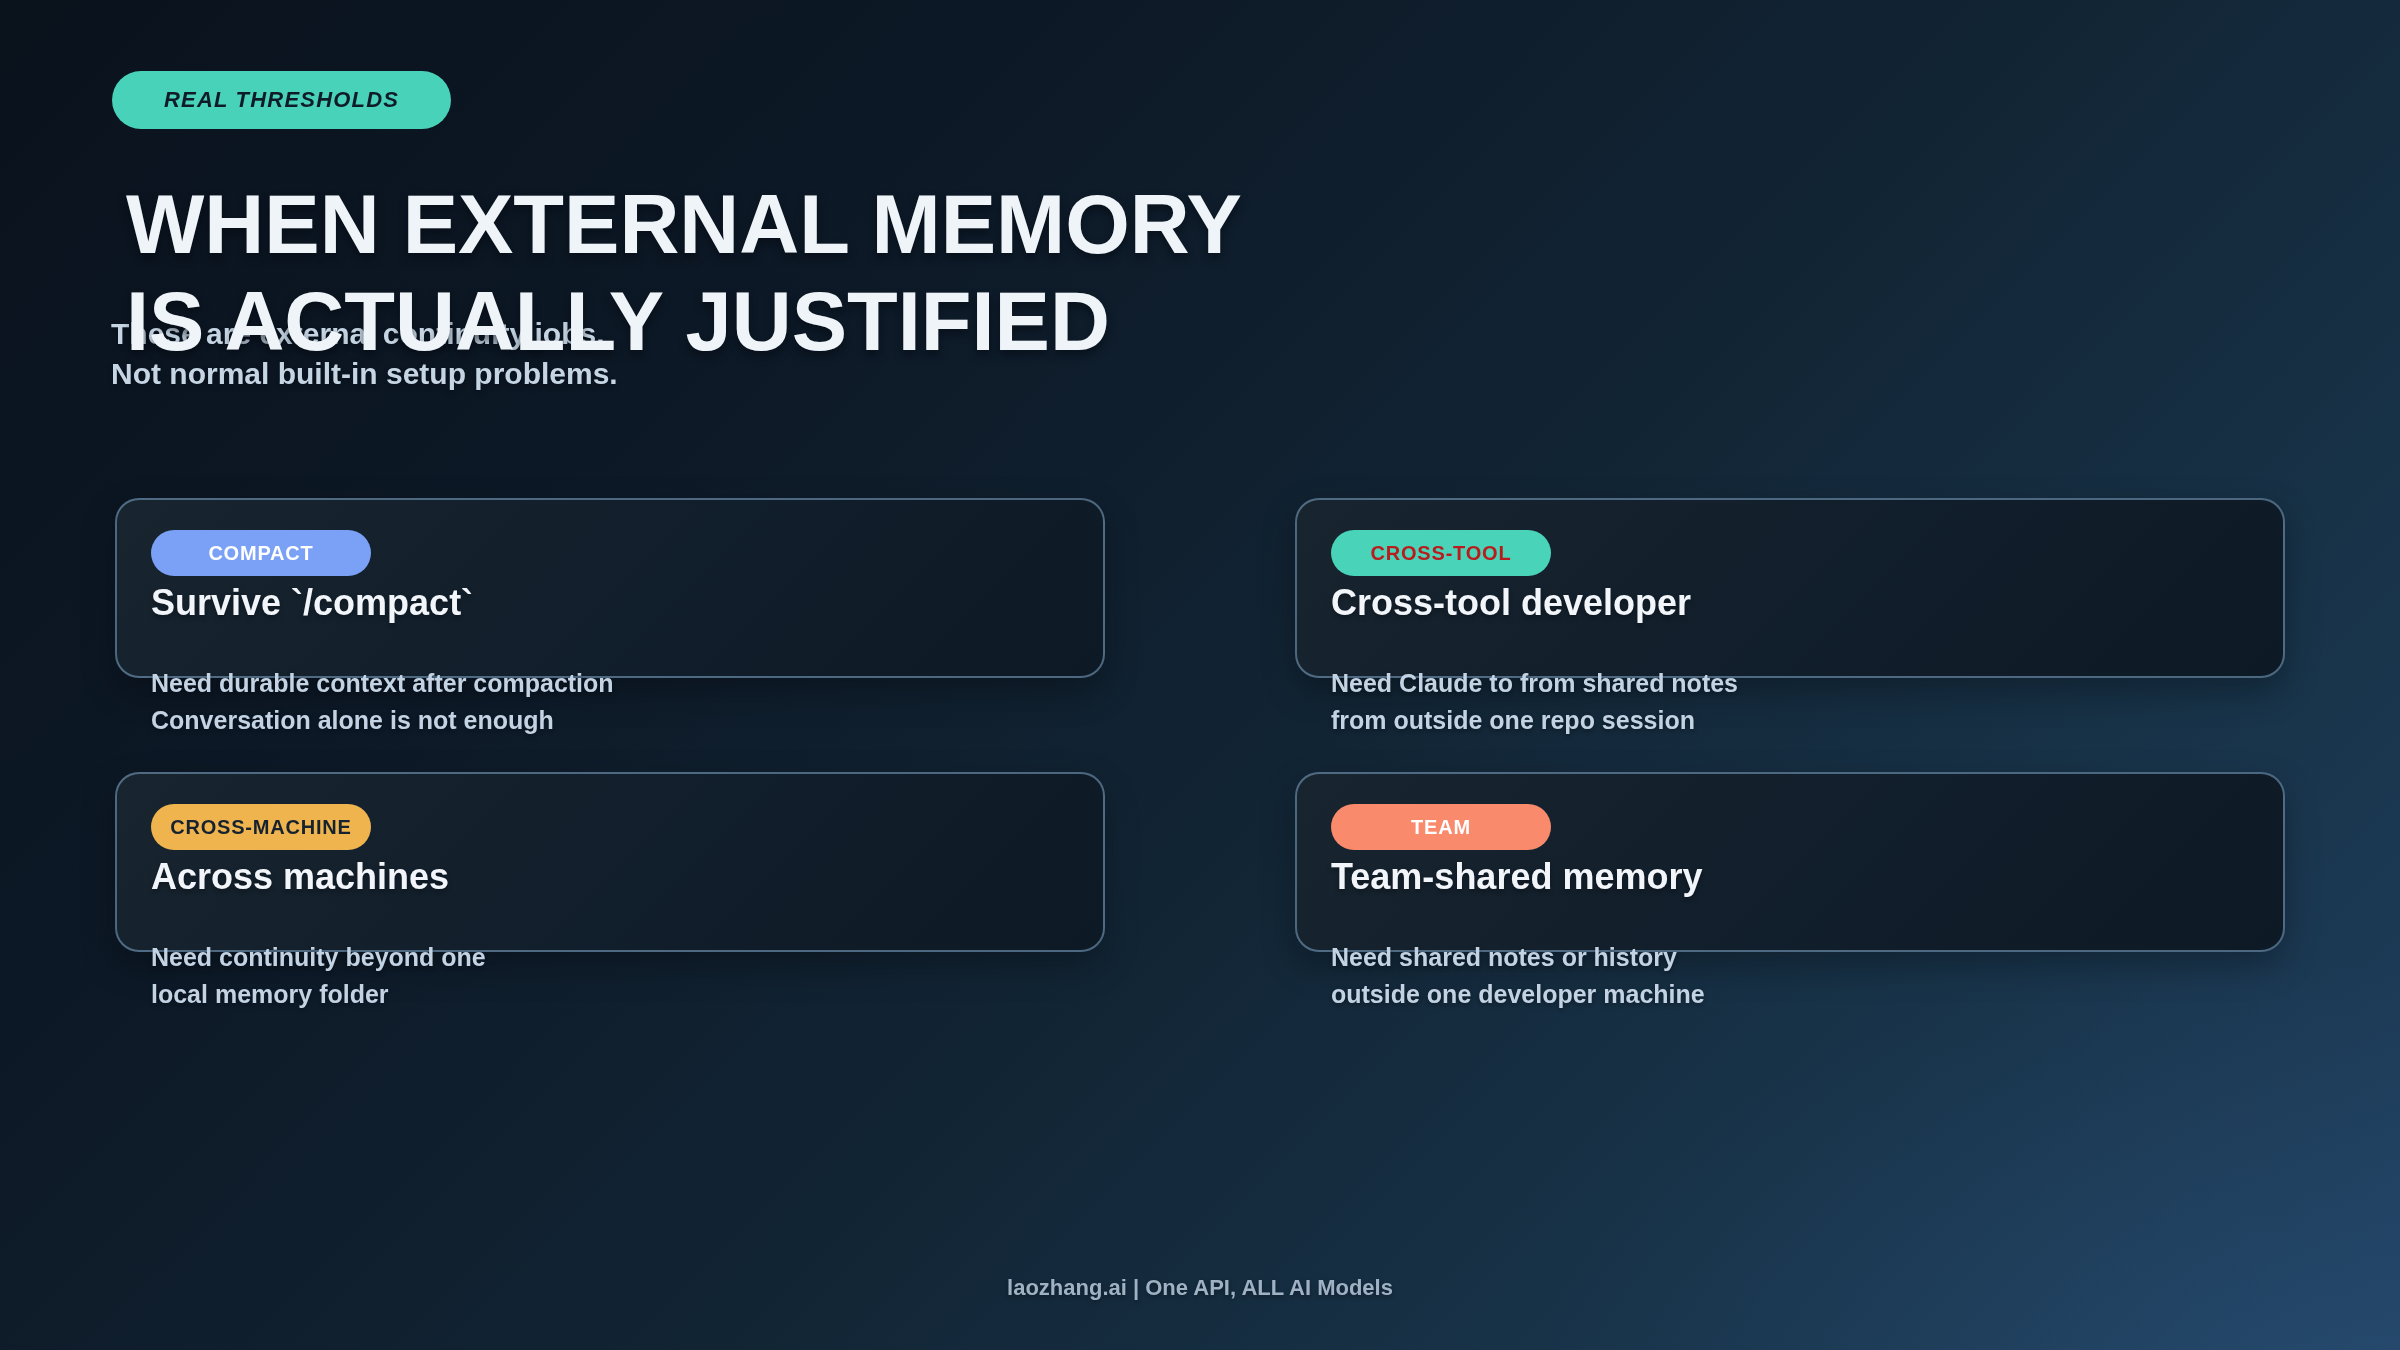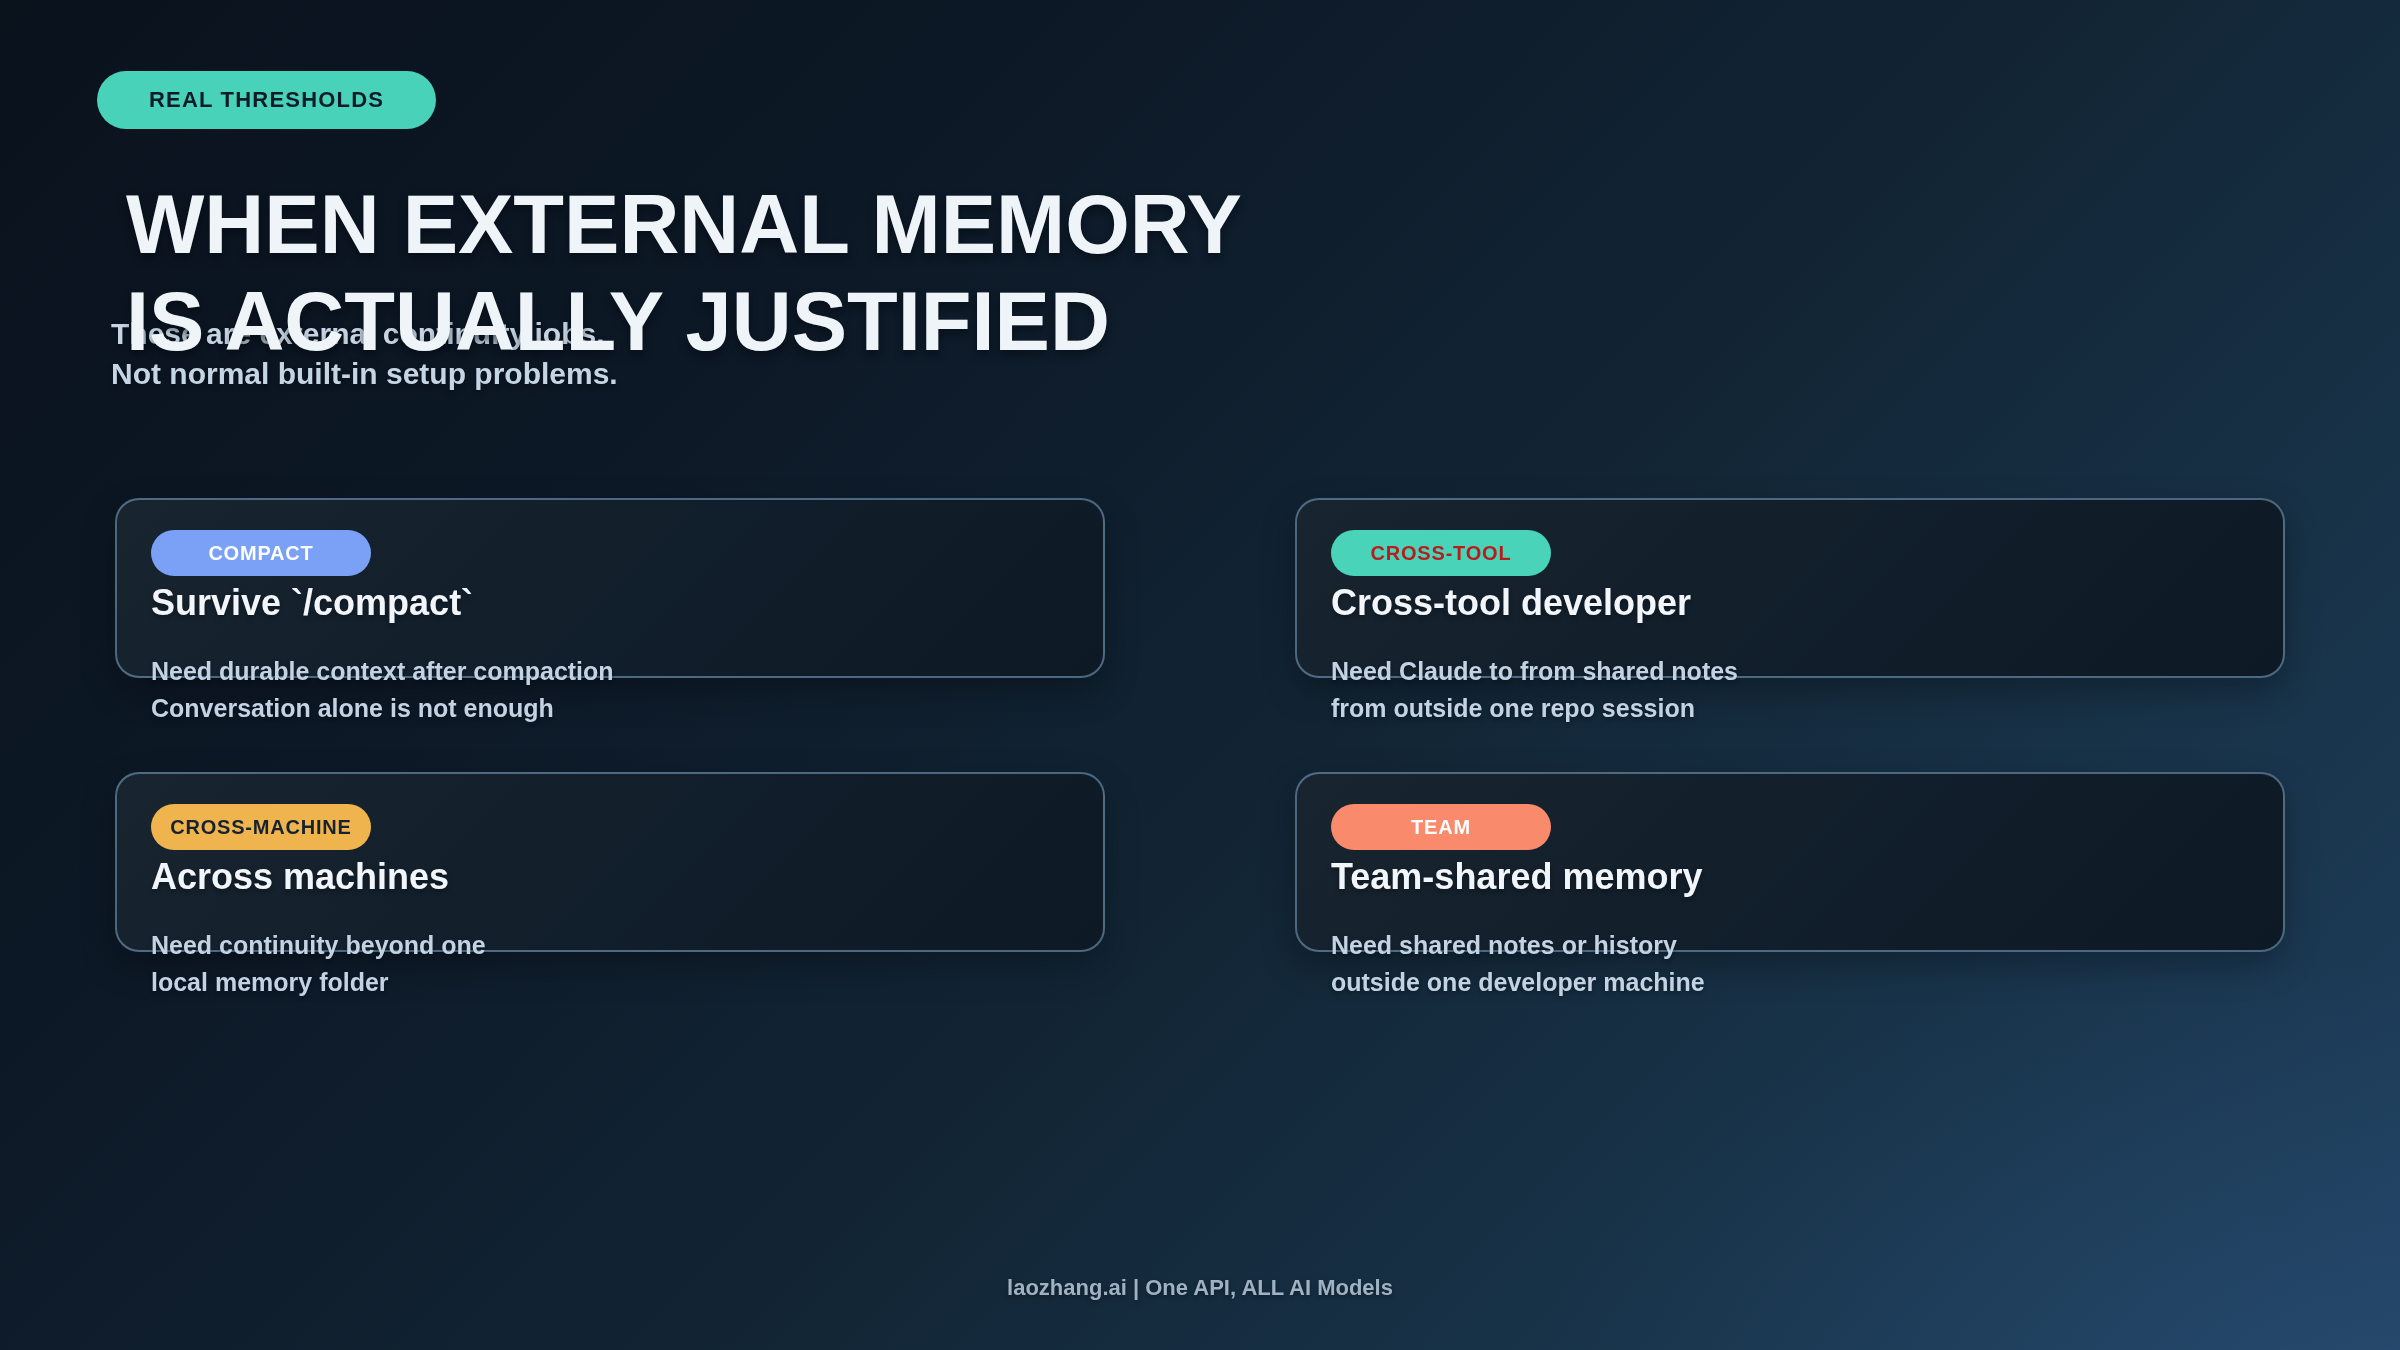--- a/index.html
+++ b/index.html
@@ -10,27 +10,27 @@
     font-family: "Liberation Sans", sans-serif;
     background: linear-gradient(135deg, #0a121c 0%, #0d1927 30%, #122535 56%, #183349 78%, #204060 100%);
   }
   .glow {
     position: absolute; inset: 0;
     background: radial-gradient(1100px 600px at 96% 102%, rgba(70,130,190,0.14), rgba(0,0,0,0) 70%);
     pointer-events: none;
   }
 
   .badge {
-    position: absolute; left: 97px; top: 71px;
+    position: absolute; left: 112px; top: 71px;
     height: 58px; line-height: 58px;
     padding: 0 52px;
     border-radius: 29px;
     background: var(--badge-bg);
     color: var(--badge-text);
-    font-size: 22px; font-weight: 700; letter-spacing: 1.2px;
+    font-size: 22px; font-weight: 700; letter-spacing: 1.2px; font-style: italic;
   }
 
   .title {
     position: absolute; left: 110px; top: 160px;
     margin: 16px; z-index: 2;
     font-size: 83px; line-height: 97px; font-weight: 700;
     letter-spacing: 0px;
     color: var(--title);
     text-shadow: 0 5px 9px rgba(4,9,16,0.55);
   }
@@ -73,21 +73,21 @@
     text-align: center;
     font-size: 20px; font-weight: 700; letter-spacing: 0.8px;
   }
   .card-title {
     margin: 5px 0 0 0;
     font-size: 36px; line-height: 44px; font-weight: 700;
     color: var(--card-title);
     text-shadow: 0 3px 5px rgba(4,9,16,0.45);
   }
   .card-body {
-    margin-top: 28px;
+    margin-top: 40px;
     font-size: 25px; line-height: 37px; font-weight: 700;
     color: var(--card-body);
     text-shadow: 0 2px 4px rgba(4,9,16,0.4);
   }
   .card-body span { display: block; }
 
   .footer {
     position: absolute; left: 0; top: 1273px; width: 100%;
     text-align: center;
     font-size: 22px; line-height: 30px; font-weight: 700;

